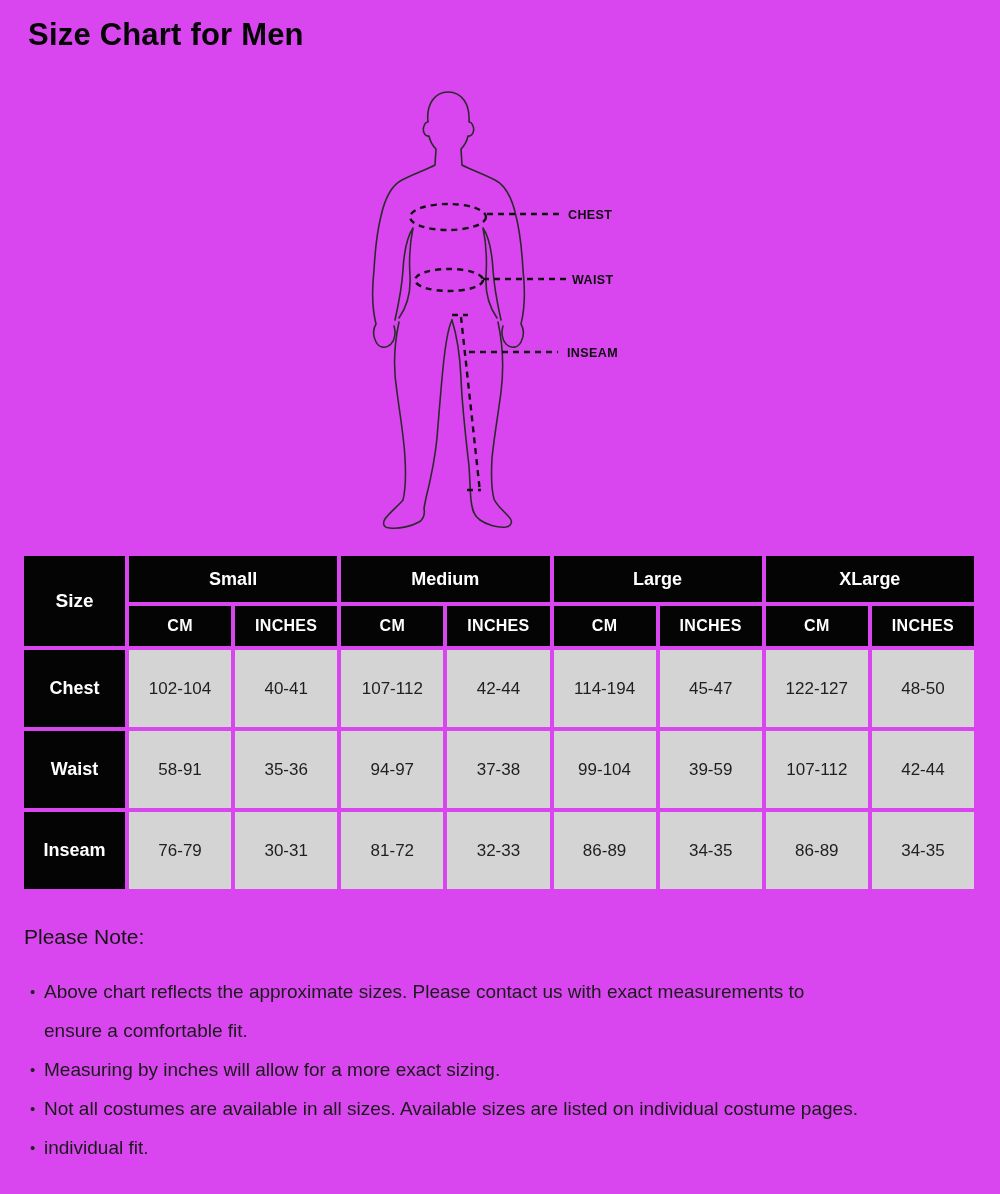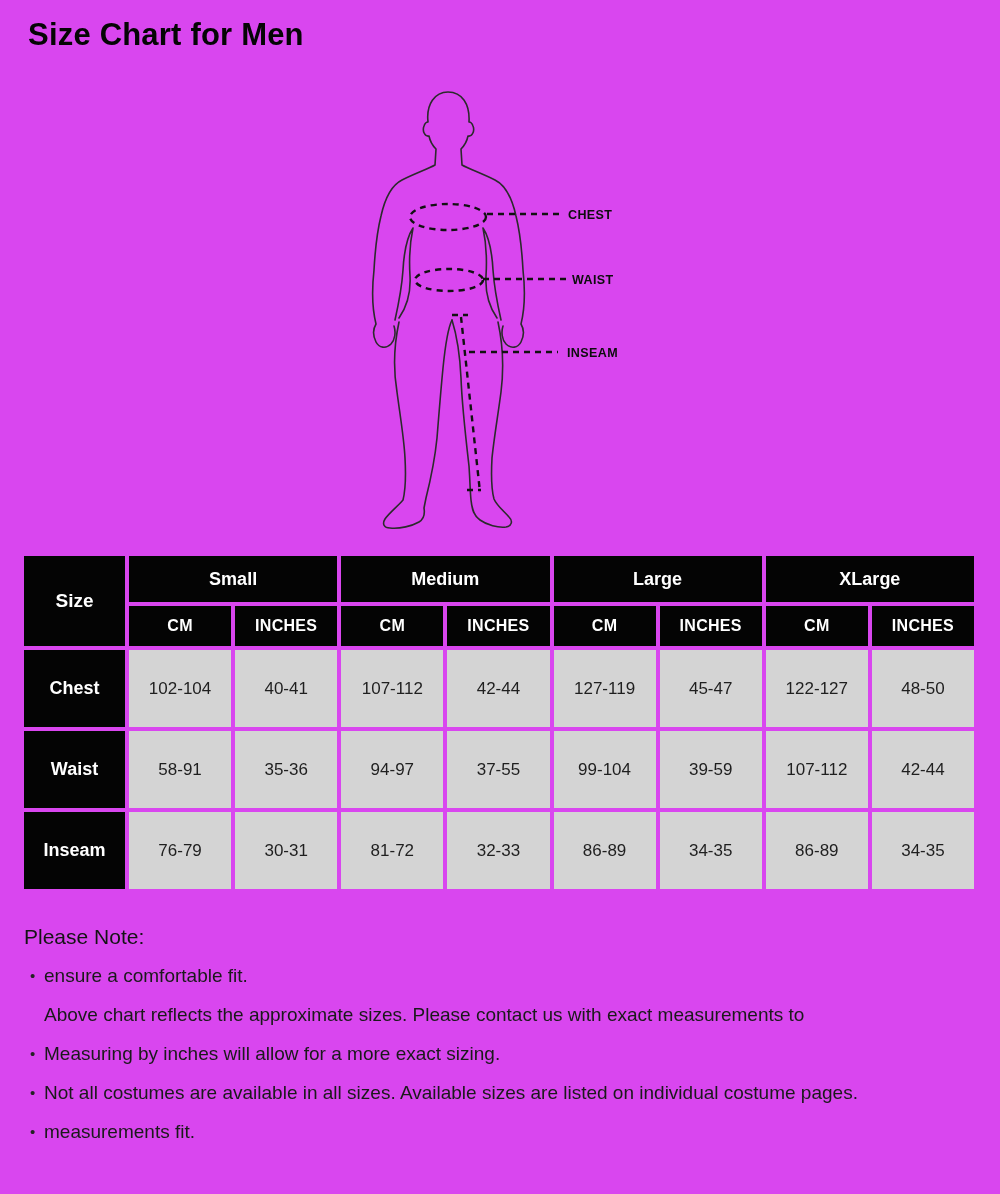--- a/index.html
+++ b/index.html
@@ -22,21 +22,21 @@
                 border-spacing:4px; table-layout:fixed; width:958px; }
   .size-table th, .size-table td { text-align:center; vertical-align:middle; overflow:hidden; }
   .hdr { background:#040404; color:#ffffff; font-weight:bold; }
   .corner { font-size:19px; }
   .group  { font-size:18px; height:46px; }
   .unit   { font-size:16px; height:40px; letter-spacing:0.3px; }
   .rowlab { font-size:18px; height:77px; }
   .cell   { background:#d4d4d4; color:#1f1f1f; font-size:17px; height:77px; font-weight:normal; }
 
   .notes { position:absolute; left:24px; top:922px; width:952px; }
-  .notes-heading { font-size:21px; line-height:30px; color:#141414; margin-bottom:4px; }
+  .notes-heading { font-size:21px; line-height:30px; color:#141414; margin-bottom:20px; }
   .note-item { position:relative; padding-left:20px; }
   .note-item .bullet { position:absolute; left:6px; top:0; line-height:39px; font-size:15px; color:#222; }
   .note-line { font-size:19px; line-height:39px; color:#1a1a1a; white-space:nowrap; }
 </style>
 </head>
 <body>
 
 <div class="page">
 
   <div class="title">Size Chart for Men</div>
@@ -117,31 +117,31 @@
       <th class="hdr unit">INCHES</th>
       <th class="hdr unit">CM</th>
       <th class="hdr unit">INCHES</th>
     </tr>
     <tr>
       <th class="hdr rowlab">Chest</th>
       <td class="cell">102-104</td>
       <td class="cell">40-41</td>
       <td class="cell">107-112</td>
       <td class="cell">42-44</td>
-      <td class="cell">127-119</td>
+      <td class="cell">114-194</td>
       <td class="cell">45-47</td>
       <td class="cell">122-127</td>
       <td class="cell">48-50</td>
     </tr>
     <tr>
       <th class="hdr rowlab">Waist</th>
       <td class="cell">58-91</td>
       <td class="cell">35-36</td>
       <td class="cell">94-97</td>
-      <td class="cell">37-55</td>
+      <td class="cell">37-38</td>
       <td class="cell">99-104</td>
       <td class="cell">39-59</td>
       <td class="cell">107-112</td>
       <td class="cell">42-44</td>
     </tr>
     <tr>
       <th class="hdr rowlab">Inseam</th>
       <td class="cell">76-79</td>
       <td class="cell">30-31</td>
       <td class="cell">81-72</td>
@@ -152,33 +152,33 @@
       <td class="cell">34-35</td>
     </tr>
   </tbody>
     </table>
 
   <div class="notes">
     <div class="notes-heading">Please Note:</div>
 
     <div class="note-item">
       <span class="bullet">•</span>
+      <div class="note-line">Above chart reflects the approximate sizes. Please contact us with exact measurements to</div>
       <div class="note-line">ensure a comfortable fit.</div>
-      <div class="note-line">Above chart reflects the approximate sizes. Please contact us with exact measurements to</div>
     </div>
 
     <div class="note-item">
       <span class="bullet">•</span>
       <div class="note-line">Measuring by inches will allow for a more exact sizing.</div>
     </div>
 
     <div class="note-item">
       <span class="bullet">•</span>
       <div class="note-line">Not all costumes are available in all sizes. Available sizes are listed on individual costume pages.</div>
     </div>
 
     <div class="note-item">
       <span class="bullet">•</span>
-      <div class="note-line">measurements fit.</div>
+      <div class="note-line">individual fit.</div>
     </div>
   </div>
 
 </div>
 
 </body></html>

